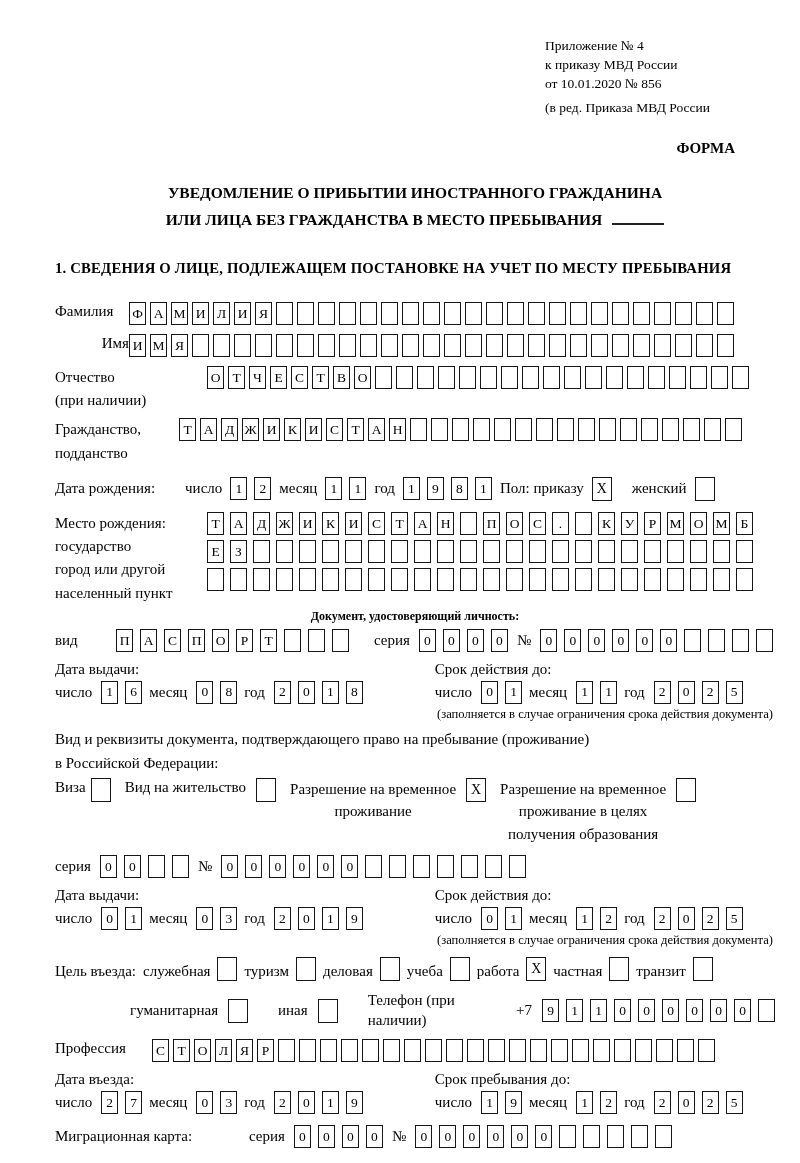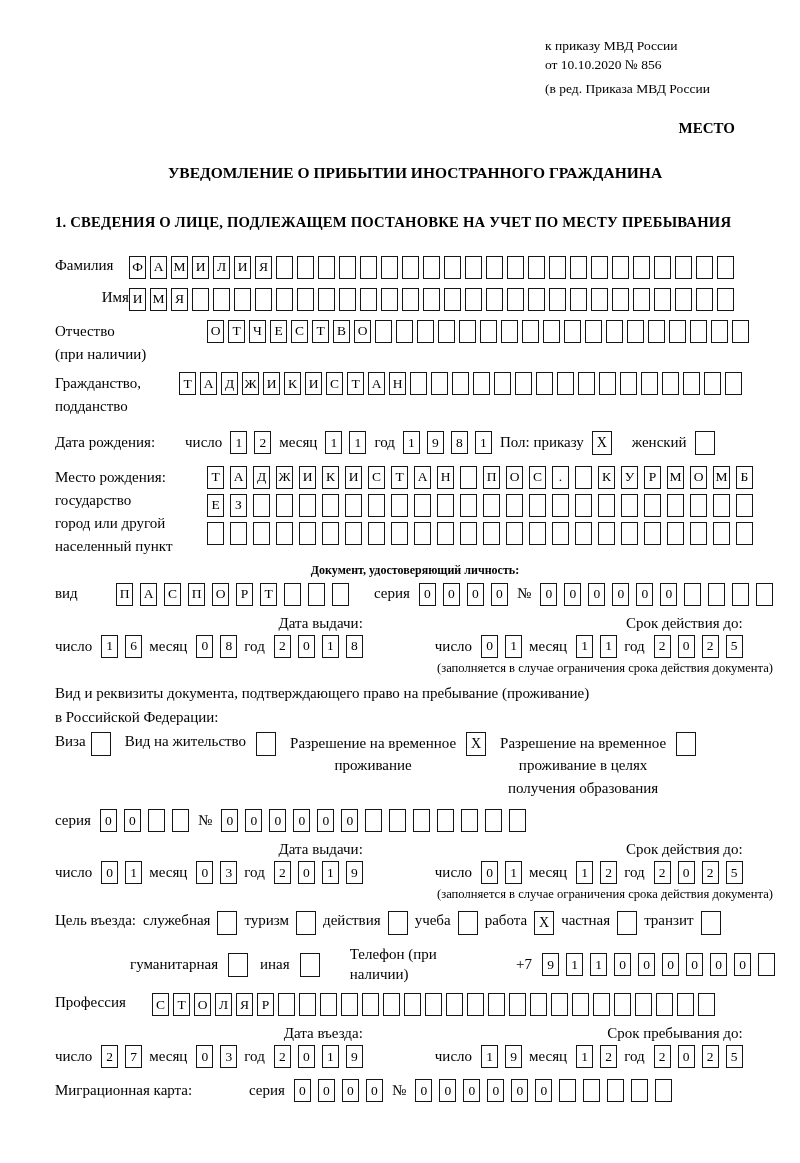--- a/index.html
+++ b/index.html
@@ -31,45 +31,47 @@
     border:1.6px solid #161616;
     display:flex; align-items:center; justify-content:center;
     font-size:13.5px; background:#fff;
   }
   .cb .cell { flex-basis:20px; width:20px; height:24px; font-size:14px; }
 
   .stack { display:flex; flex-direction:column; gap:5px; }
 
   .dates { display:flex; margin-top:9px; font-size:15px; }
   .dcol { display:flex; flex-direction:column; }
-  .dhead { text-align:right; margin-bottom:3px; }
+  .dhead { text-align:left; margin-bottom:3px; }
   .dline { display:flex; align-items:center; gap:7px; }
   .dline .dlab { margin-right:2px; }
   .note-right { text-align:right; font-size:12.6px; margin-top:3px; padding-right:2px; }
 
   .center-bold { text-align:center; font-weight:bold; font-size:12px; }
 
   .opt { display:flex; align-items:flex-start; gap:10px; }
   .opt .txt-c { text-align:center; line-height:1.5; }
 </style>
 </head>
 <body>
 
 <div class="page">
 
   <div class="appendix">
+    <div>Приложение № 4</div>
     <div>к приказу МВД России</div>
-    <div>от 10.10.2020 № 856</div>
+    <div>от 10.01.2020 № 856</div>
     <div class="gap"></div>
     <div>(в ред. Приказа МВД России</div>
   </div>
-  <div class="forma">МЕСТО</div>
+  <div class="forma">ФОРМА</div>
 
   <div class="title">
     <div>УВЕДОМЛЕНИЕ О ПРИБЫТИИ ИНОСТРАННОГО ГРАЖДАНИНА</div>
+    <div><span>ИЛИ ЛИЦА БЕЗ ГРАЖДАНСТВА В МЕСТО ПРЕБЫВАНИЯ</span><span class="blank-underline"></span></div>
   </div>
 
   <div class="sec-heading">1. СВЕДЕНИЯ О ЛИЦЕ, ПОДЛЕЖАЩЕМ ПОСТАНОВКЕ НА УЧЕТ ПО МЕСТУ ПРЕБЫВАНИЯ</div>
 
   <div class="row" style="margin-top:25px;">
     <div class="lab" style="flex-basis:74px;">Фамилия</div>
     <div class="boxes">
         <div class="cell">Ф</div>
         <div class="cell">А</div>
         <div class="cell">М</div>
@@ -522,31 +524,31 @@
             <div class="cell">2</div>
             <div class="cell">0</div>
             <div class="cell">2</div>
             <div class="cell">5</div>
           </span>
       </div>
     </div>
   </div>
   <div class="note-right">(заполняется в случае ограничения срока действия документа)</div>
 
-  <div class="row" style="margin-top:9px; align-items:flex-start; gap:7px;">
+  <div class="row" style="margin-top:9px; align-items:flex-end; gap:7px;">
     <span>Цель въезда:</span>
     <span>служебная</span>
     <span class="boxes cb">
         <div class="cell"></div>
       </span>
     <span>туризм</span>
     <span class="boxes cb">
         <div class="cell"></div>
       </span>
-    <span>действия</span>
+    <span>деловая</span>
     <span class="boxes cb">
         <div class="cell"></div>
       </span>
     <span>учеба</span>
     <span class="boxes cb">
         <div class="cell"></div>
       </span>
     <span>работа</span>
     <span class="boxes cb">
         <div class="cell">X</div>
@@ -559,21 +561,21 @@
     <span class="boxes cb">
         <div class="cell"></div>
       </span>
   </div>
 
   <div class="row" style="margin-top:10px; align-items:center; gap:10px; padding-left:75px;">
     <span>гуманитарная</span>
     <span class="boxes cb">
         <div class="cell"></div>
       </span>
-    <span style="margin-left:2px;">иная</span>
+    <span style="margin-left:20px;">иная</span>
     <span class="boxes cb">
         <div class="cell"></div>
       </span>
     <span style="margin-left:20px;">Телефон (при наличии)</span>
     <span style="margin-left:16px;">+7</span>
     <span class="boxes g7">
         <div class="cell">9</div>
         <div class="cell">1</div>
         <div class="cell">1</div>
         <div class="cell">0</div>

